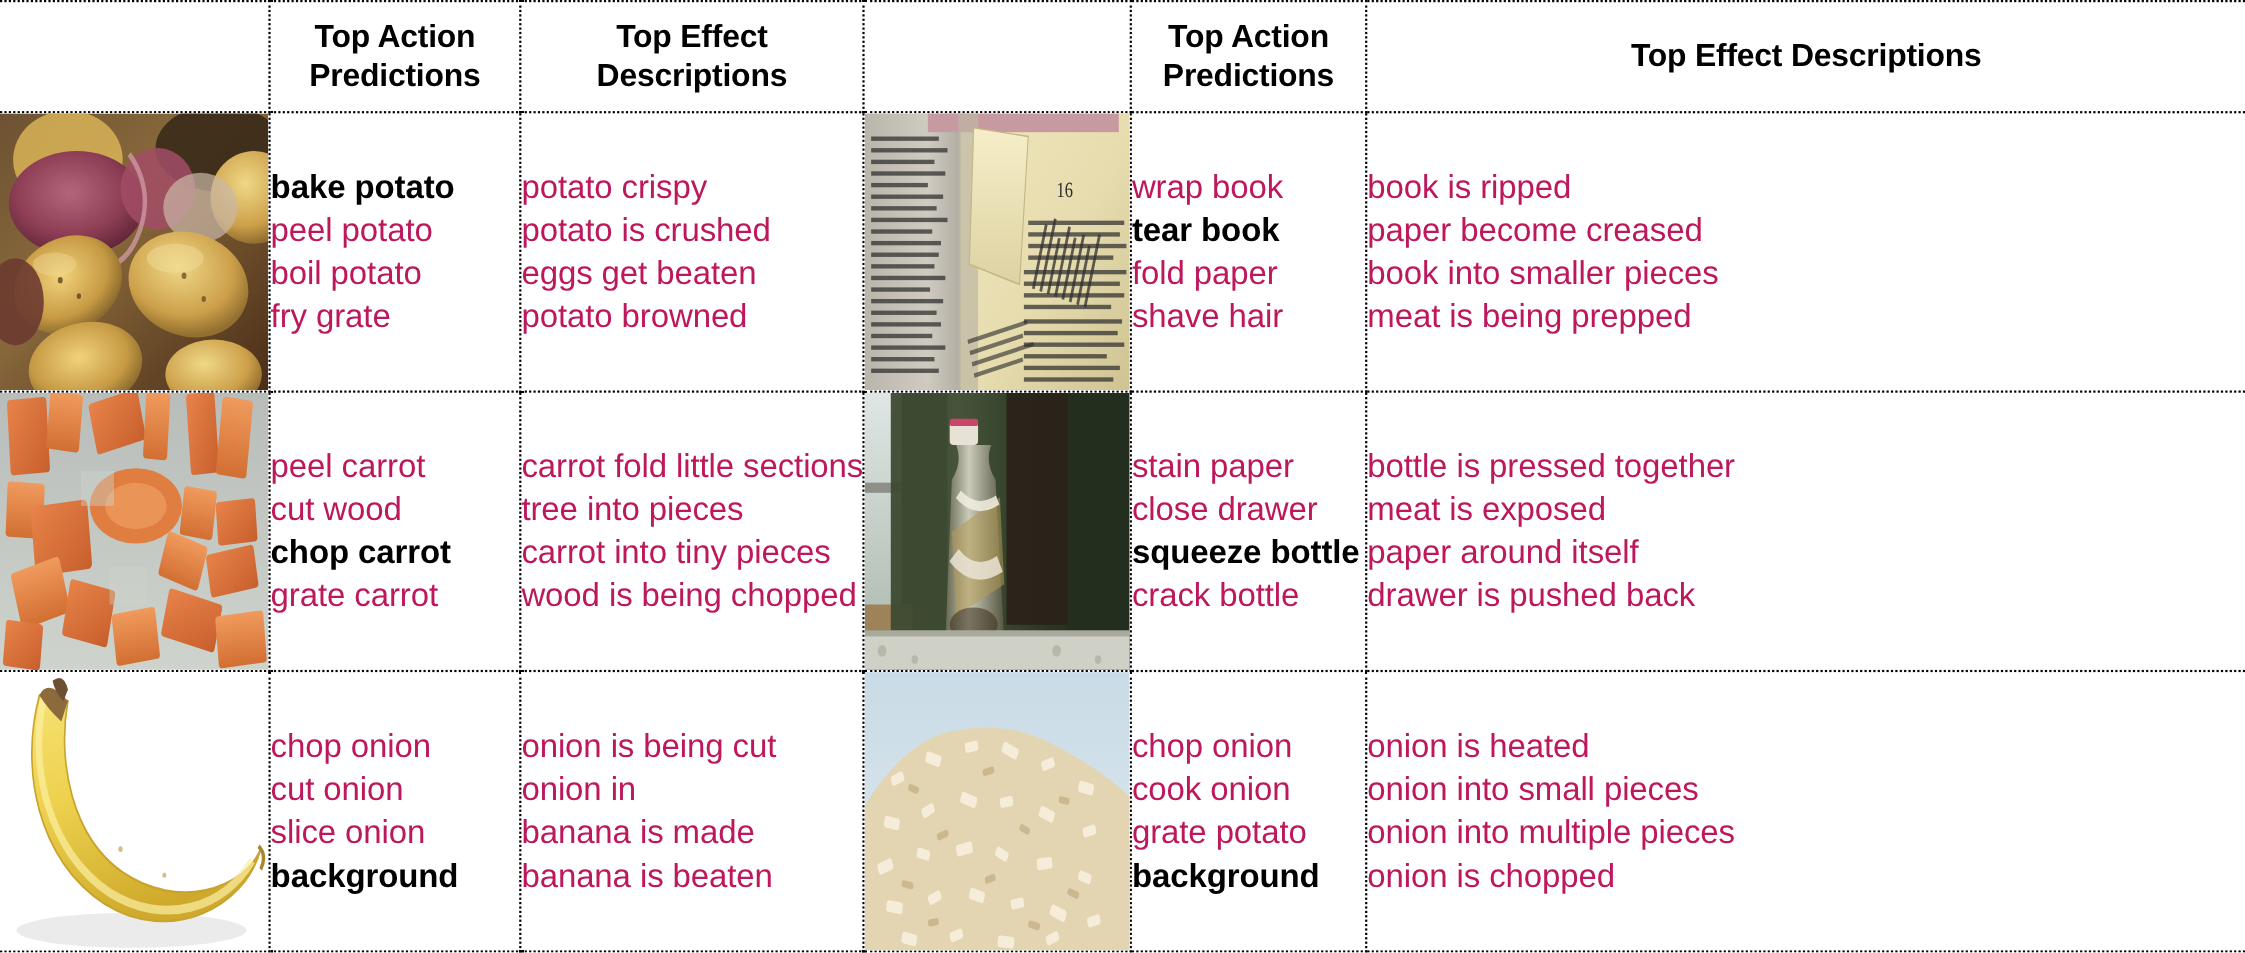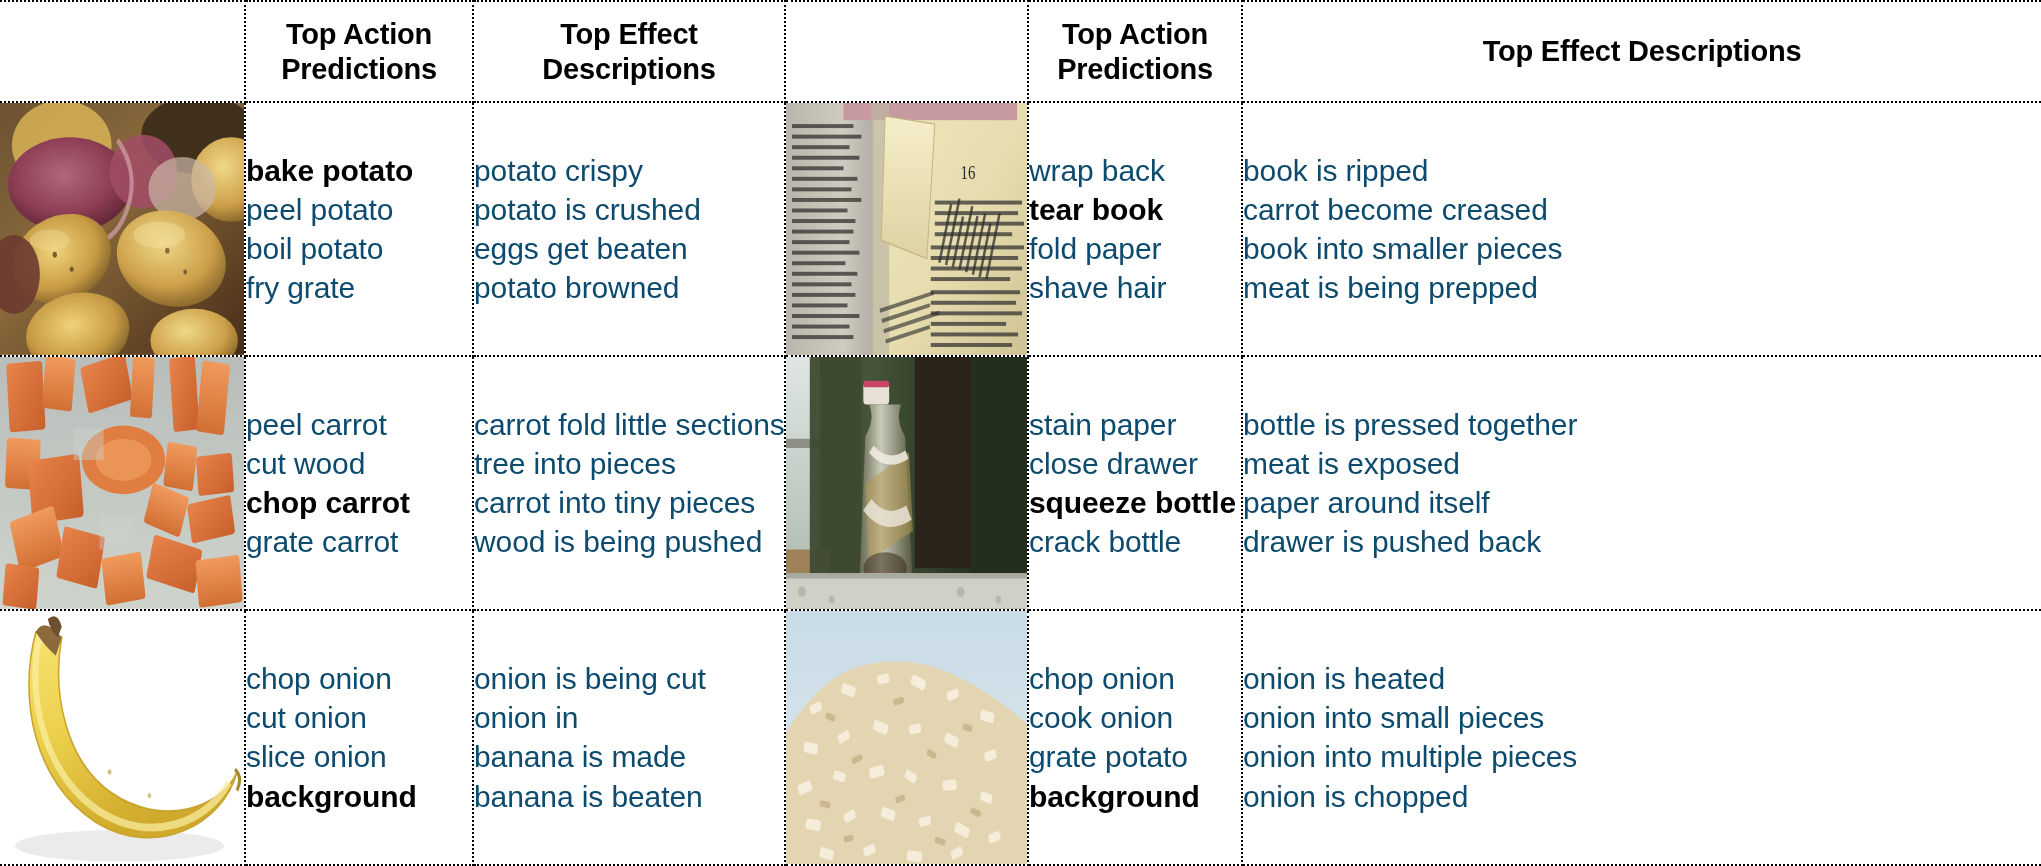--- a/index.html
+++ b/index.html
@@ -96,21 +96,21 @@
   }
   ul.lines {
     list-style: none;
     margin: 0;
     padding: 0;
   }
   ul.lines li {
     font-size: 30px;
     line-height: 1.305;
     white-space: nowrap;
-    color: #0c4a6e;
+    color: #be185d;
     letter-spacing: -0.1px;
   }
   ul.lines li.gt {
     font-weight: bold;
     color: #000000;
   }
 </style>
 </head>
 <body>
 
@@ -285,30 +285,30 @@
               <rect x="96" y="150" width="56" height="3"></rect>
                   <rect x="96" y="158" width="50" height="3"></rect>
               <rect x="96" y="166" width="58" height="3"></rect>
                   <rect x="96" y="174" width="46" height="3"></rect>
             </g>
           </svg>
         </div>
       </td>
       <td class="list-cell">
         <ul class="lines">
-          <li>wrap back</li>
+          <li>wrap book</li>
           <li class="gt">tear book</li>
           <li>fold paper</li>
           <li>shave hair</li>
         </ul>
       </td>
       <td class="list-cell">
         <ul class="lines">
           <li>book is ripped</li>
-          <li>carrot become creased</li>
+          <li>paper become creased</li>
           <li>book into smaller pieces</li>
           <li>meat is being prepped</li>
         </ul>
       </td>
     </tr>
 
     <tr class="data-row">
       <td class="img-cell">
         <div class="thumb">
           <svg viewBox="0 0 245 191" preserveAspectRatio="none" aria-hidden="true">
@@ -362,21 +362,21 @@
           <li>cut wood</li>
           <li class="gt">chop carrot</li>
           <li>grate carrot</li>
         </ul>
       </td>
       <td class="list-cell">
         <ul class="lines">
           <li>carrot fold little sections</li>
           <li>tree into pieces</li>
           <li>carrot into tiny pieces</li>
-          <li>wood is being pushed</li>
+          <li>wood is being chopped</li>
         </ul>
       </td>
       <td class="img-cell">
         <div class="thumb">
           <svg viewBox="0 0 243 191" preserveAspectRatio="none" aria-hidden="true">
             <defs>
               <linearGradient id="curt" x1="0" y1="0" x2="1" y2="0">
                 <stop offset="0%" stop-color="#2f3c28"></stop>
                 <stop offset="35%" stop-color="#46553a"></stop>
                 <stop offset="70%" stop-color="#2a3522"></stop>

